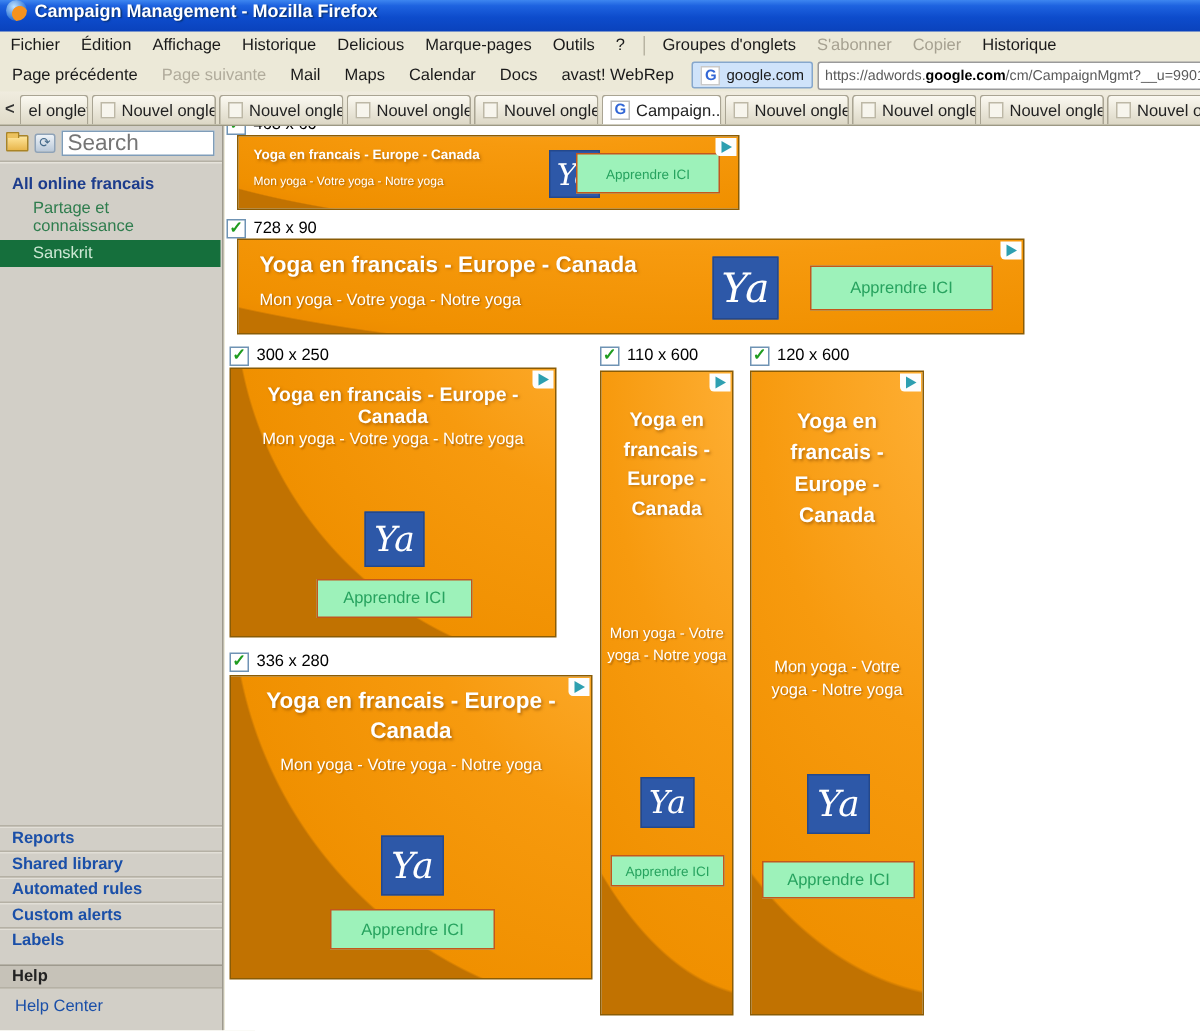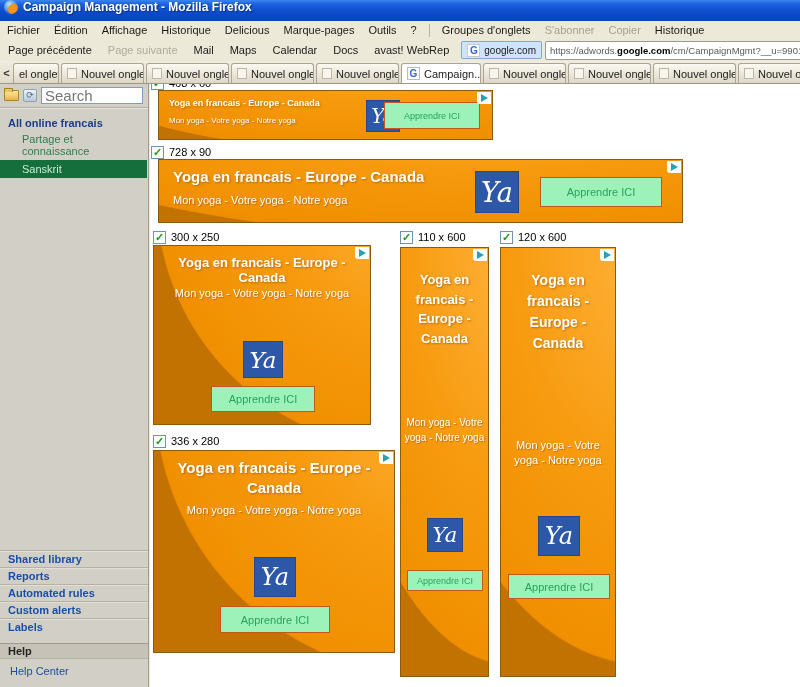--- a/index.html
+++ b/index.html
@@ -256,22 +256,22 @@
       <span class="folder-icon"></span>
       <span class="refresh-icon">⟳</span>
       <input class="side-search" placeholder="Search" style="">
     </div>
     <div class="tree">
       <div class="tree-root">All online francais</div>
       <div class="tree-child">Partage et connaissance</div>
       <div class="tree-selected">Sanskrit</div>
     </div>
     <div class="side-links">
+      <div class="side-link">Reports</div>
       <div class="side-link">Shared library</div>
-      <div class="side-link">Reports</div>
       <div class="side-link">Automated rules</div>
       <div class="side-link">Custom alerts</div>
       <div class="side-link">Labels</div>
     </div>
     <div class="help-panel">
       <div class="help-header">Help</div>
       <div class="help-link">Help Center</div>
       <div class="help-search-row">
         <input class="help-search" placeholder="Search help center" style="">
         <span class="go-btn">Go</span>

